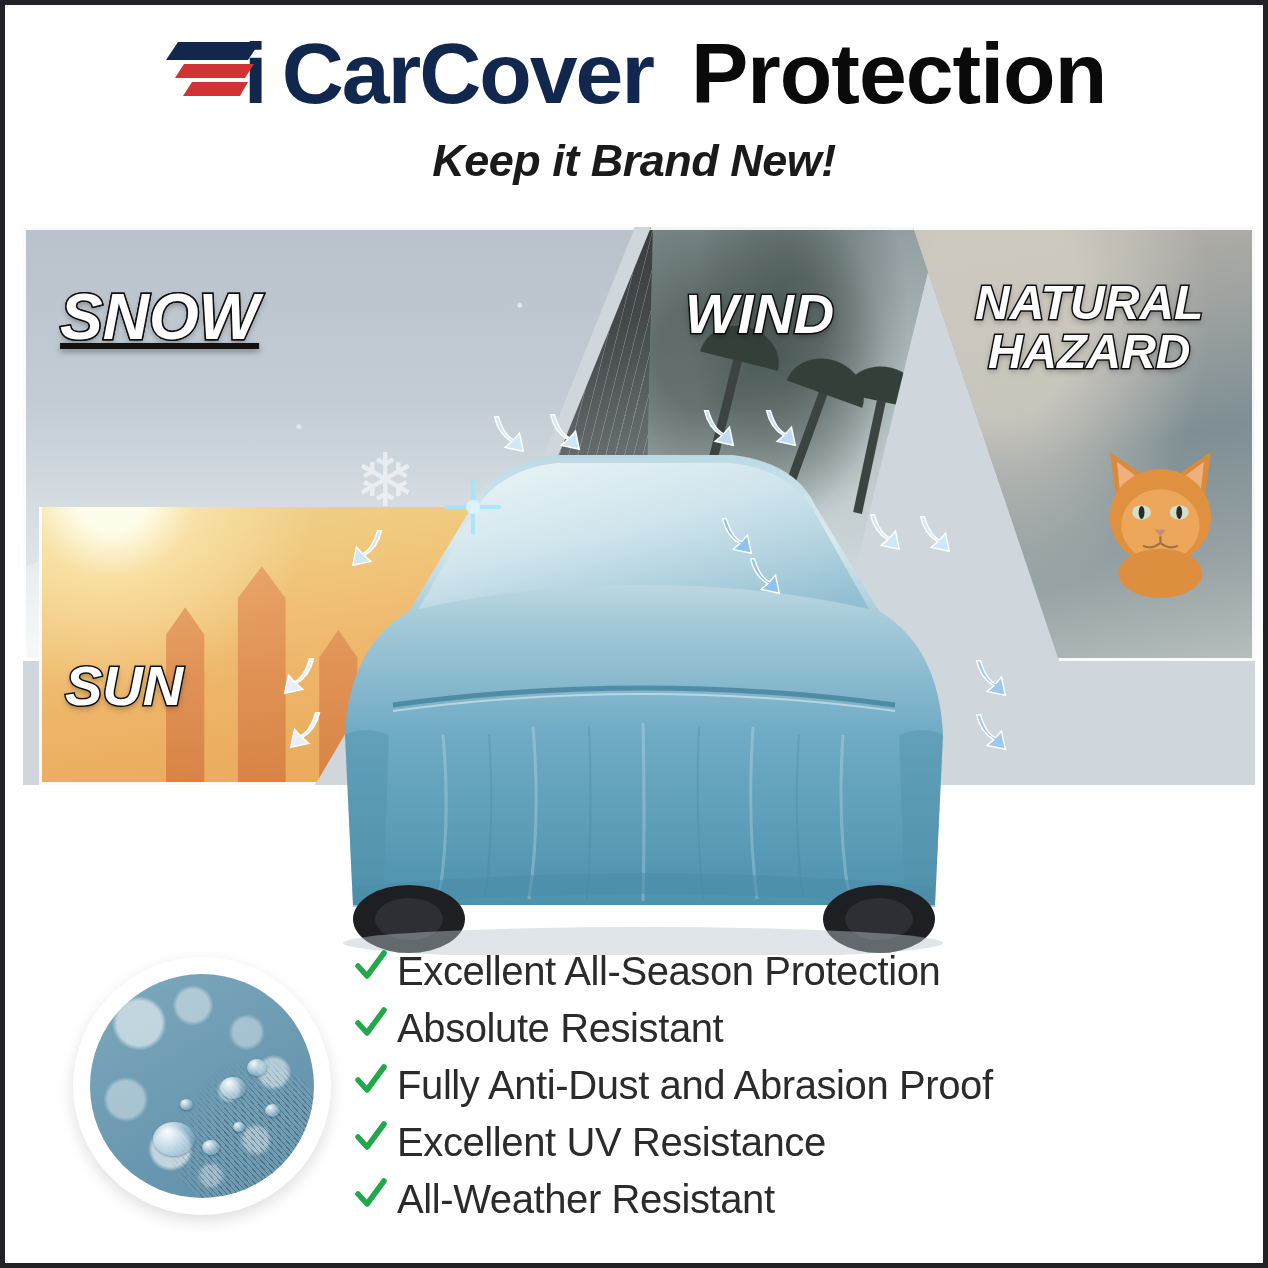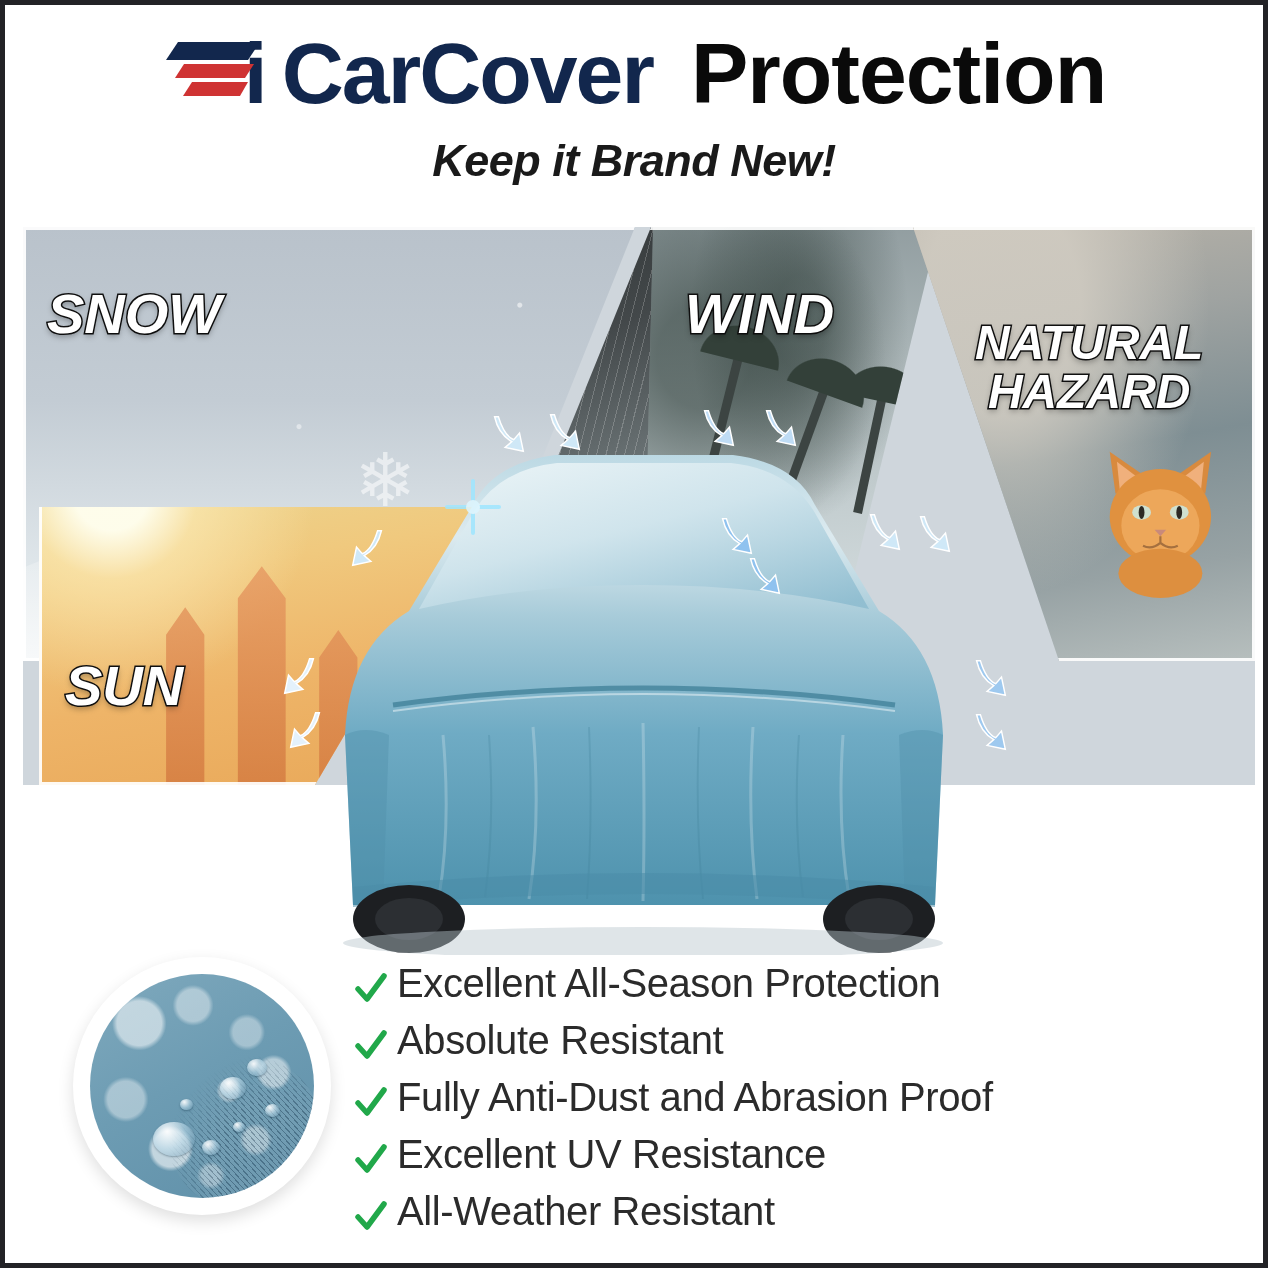--- a/index.html
+++ b/index.html
@@ -118,21 +118,21 @@
   .weave{position:absolute;right:-4%;bottom:-6%;width:70%;height:70%;
       background:repeating-linear-gradient(48deg, rgba(20,40,60,.30) 0 1px, rgba(255,255,255,.08) 1px 4px);
       border-radius:50%;
       -webkit-mask-image:radial-gradient(circle at 70% 70%, #000 40%, transparent 72%);
       mask-image:radial-gradient(circle at 70% 70%, #000 40%, transparent 72%);}
   .drop{position:absolute;border-radius:50%;
       background:radial-gradient(circle at 34% 28%, rgba(255,255,255,.92), rgba(190,220,235,.55) 48%, rgba(70,120,150,.42) 100%);
       box-shadow:0 1px 2px rgba(10,40,60,.35);}
 
   .feature-list{position:absolute;left:340px;top:14px;width:840px;}
-  .frow{display:flex;align-items:flex-end;height:57px;}
+  .frow{display:flex;align-items:flex-start;height:57px;}
   .check{width:52px;flex:0 0 auto;display:flex;align-items:center;justify-content:center;}
   .check svg{display:block;width:34px;height:34px;}
   .ftext{font-size:40px;color:#2b2b2b;letter-spacing:-0.4px;}
 </style>
 </head>
 <body>
 
 <div class="page">
 
   <div class="header">
@@ -155,21 +155,21 @@
   </div>
 
   <div class="collage">
 
     <div class="panel" style="left:0;top:0;width:690px;height:434px;
                 clip-path:polygon(0 0, 612px 0, 438px 434px, 0 434px);">
       <div class="bg bg-snow"></div>
       <div class="mountain"></div>
       <div class="snowflake">❄</div>
       <div class="inner-frame" style="clip-path:polygon(0 0, 612px 0, 438px 434px, 0 434px);"></div>
-      <div class="plabel" style="left:24px;top:58px;font-size:56px;">SNOW</div>
+      <div class="plabel" style="left:37px;top:58px;font-size:64px;text-decoration:underline;">SNOW</div>
     </div>
 
     <div class="panel" style="left:296px;top:0;width:420px;height:434px;
                 clip-path:polygon(332px 0, 420px 0, 420px 434px, 156px 434px);">
       <div class="bg bg-rain"></div>
       <div class="inner-frame" style="clip-path:polygon(332px 0, 420px 0, 420px 434px, 156px 434px);"></div>
       <div class="plabel" style="left:126px;top:58px;font-size:56px;">RAIN</div>
     </div>
 
     <div class="panel" style="left:620px;top:0;width:340px;height:434px;
@@ -196,21 +196,21 @@
           <ellipse cx="74" cy="104" rx="13" ry="10" fill="#cfe0cf"></ellipse>
           <ellipse cx="126" cy="104" rx="13" ry="10" fill="#cfe0cf"></ellipse>
           <ellipse cx="74" cy="104" rx="4" ry="9" fill="#2d2a24"></ellipse>
           <ellipse cx="126" cy="104" rx="4" ry="9" fill="#2d2a24"></ellipse>
           <path d="M92 128 L108 128 L100 137 Z" fill="#c98a7a"></path>
           <path d="M100 137 L100 146 M100 146 q-12 10 -24 4 M100 146 q12 10 24 4" stroke="#a5703f" stroke-width="3" fill="none"></path>
           <ellipse cx="100" cy="188" rx="58" ry="34" fill="#dd8f3f"></ellipse>
         </svg>
       </div>
       <div class="inner-frame" style="clip-path:polygon(20px 0, 362px 0, 362px 434px, 166px 434px);"></div>
-      <div class="plabel" style="left:82px;top:52px;font-size:48px;text-align:center;margin-top:40px;">NATURAL
+      <div class="plabel" style="left:82px;top:52px;font-size:48px;text-align:center;">NATURAL
 HAZARD</div>
     </div>
 
     <div class="panel" style="left:16px;top:202px;width:520px;height:356px;
                 clip-path:polygon(0 78px, 440px 78px, 276px 356px, 0 356px);">
       <div class="bg bg-sun"></div>
       <div class="towers"></div>
       <div class="inner-frame" style="clip-path:polygon(0 78px, 440px 78px, 276px 356px, 0 356px);"></div>
       <div class="plabel" style="left:26px;top:228px;font-size:56px;">SUN</div>
     </div>

